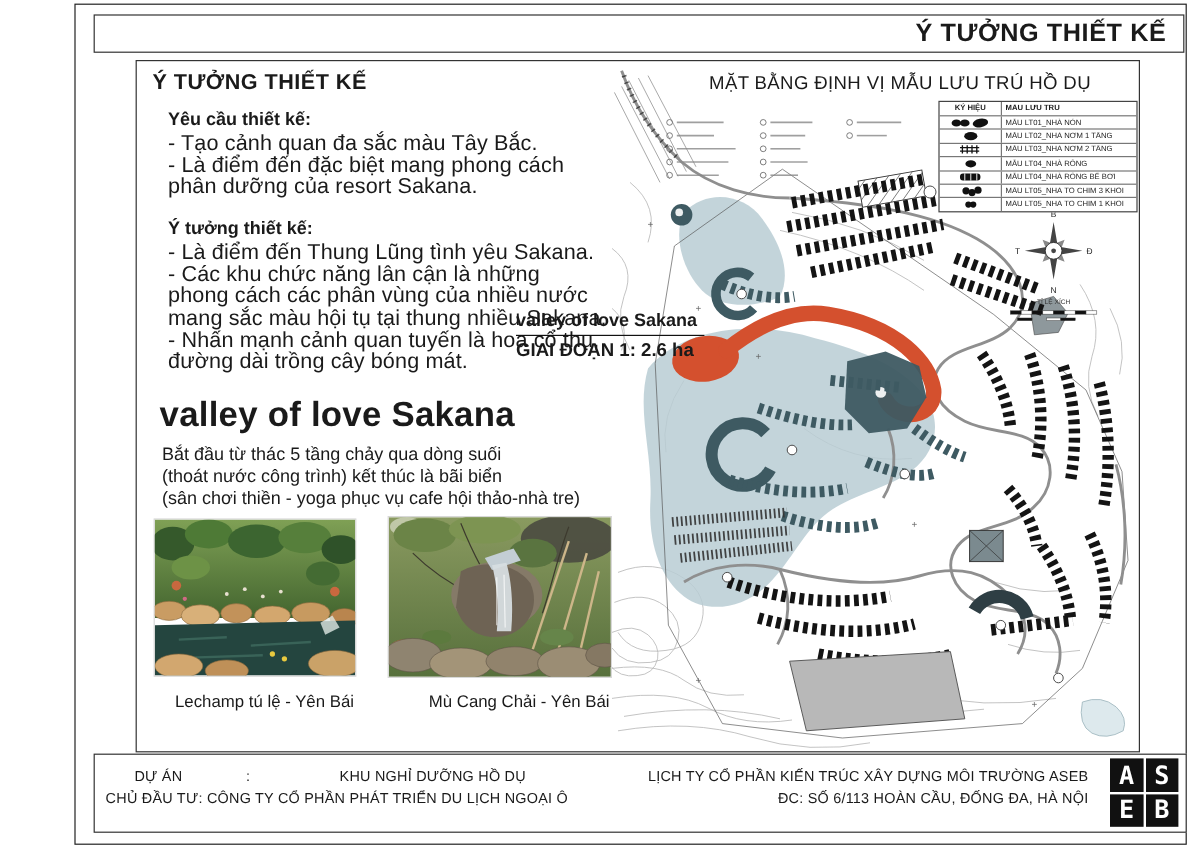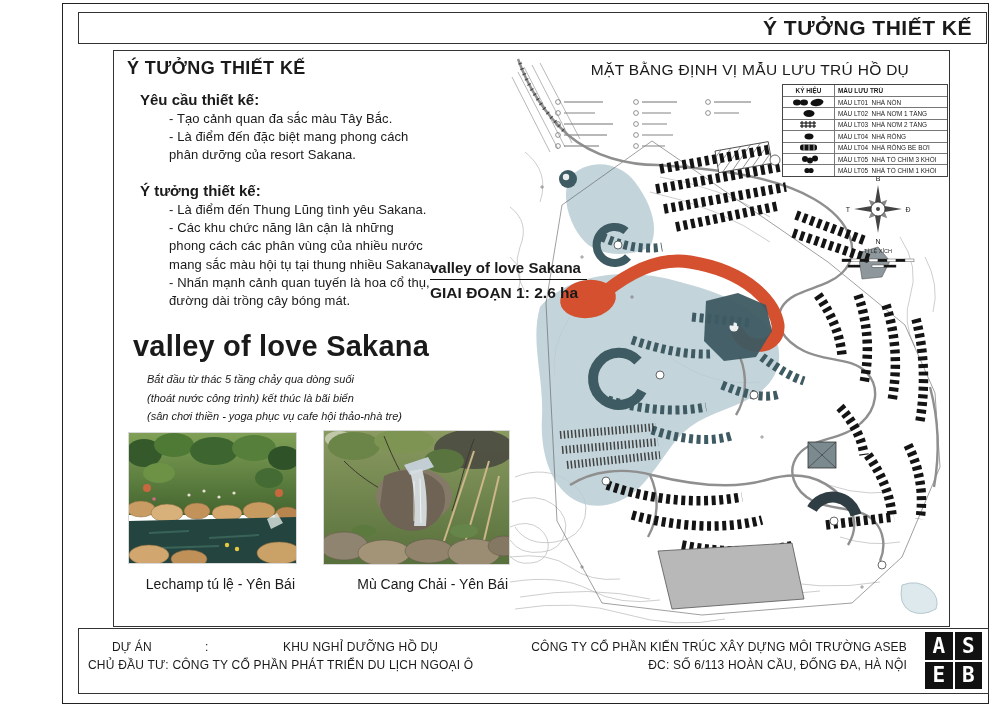--- a/index.html
+++ b/index.html
@@ -11,24 +11,24 @@
   .outer-border{left:62px;top:3px;width:925px;height:699px;border:1.6px solid #222;}
   .title-strip{left:78px;top:12px;width:909px;height:32px;border:1.6px solid #333;background:#fff;
                display:flex;align-items:center;justify-content:flex-end;padding-right:14px;box-sizing:border-box;}
   .title-strip span{font-size:21px;font-weight:bold;letter-spacing:.5px;}
   .main-box{left:113px;top:50px;width:835px;height:575px;border:1.5px solid #333;background:#fff;}
   .footer-box{left:78px;top:628px;width:909px;height:64px;border:1px solid #333;background:#fff;}
   
   .panel{left:127px;top:58px;width:395px;height:560px;}
   .p-head{font-size:18px;font-weight:bold;letter-spacing:.4px;}
   .p-sub{font-size:15px;font-weight:bold;margin:0;}
-  .p-line{font-size:13px;line-height:18.2px;letter-spacing:.1px;margin-left:29px;}
+  .p-line{font-size:18px;line-height:18.2px;letter-spacing:.1px;}
   .valley-intro{font-size:15.5px;}
   .valley-title{font-size:29px;font-weight:bold;letter-spacing:.2px;}
-  .valley-desc{font-size:11px;font-style:italic;line-height:18.5px;margin-left:12px;}
+  .valley-desc{font-size:15px;line-height:18.5px;}
   .caption{font-size:14px;text-align:right;}
   
   .map-title{left:560px;top:61px;width:380px;text-align:center;font-size:15.5px;font-weight:normal;letter-spacing:.3px;}
   .map-note1{left:430px;top:259px;font-size:15px;font-weight:bold;border-bottom:1.4px solid #111;padding-bottom:3px;padding-right:6px;}
   .map-note2{left:430px;top:284px;font-size:15.5px;font-weight:bold;}
   
   .legend{left:782px;top:84px;width:164px;background:#fff;border:1px solid #444;font-size:6.4px;}
   .legend .row{display:flex;border-top:1px solid #777;align-items:center;height:10.4px;}
   .legend .row.hdr{border-top:none;font-weight:bold;height:11px;}
   .legend .c1{width:52px;border-right:1px solid #777;text-align:center;height:100%;
@@ -450,21 +450,21 @@
       </div>
     <div class="c2">MẪU LT05_NHÀ TỔ CHIM 1 KHỐI</div>
   </div>
 </div>
 
 <div class="abs footer-box"></div>
 <span class="abs f-txt" style="left:112px;top:640px">DỰ ÁN</span>
 <span class="abs f-txt" style="left:205px;top:640px">:</span>
 <span class="abs f-txt" style="left:283px;top:640px">KHU NGHỈ DƯỠNG HỒ DỤ</span>
 <span class="abs f-txt" style="left:88px;top:658px">CHỦ ĐẦU TƯ: CÔNG TY CỔ PHẦN PHÁT TRIỂN DU LỊCH NGOẠI Ô</span>
-<span class="abs f-txt f-right" style="top:640px">CÔNG TY CỔ PHẦN KIẾN TRÚC XÂY DỰNG MÔI TRƯỜNG ASEB</span>
+<span class="abs f-txt f-right" style="top:640px">LỊCH TY CỔ PHẦN KIẾN TRÚC XÂY DỰNG MÔI TRƯỜNG ASEB</span>
 <span class="abs f-txt f-right" style="top:658px">ĐC: SỐ 6/113  HOÀN CẦU, ĐỐNG ĐA, HÀ NỘI</span>
 
 <div class="abs logo">
   <div>A</div>
   <div>S</div>
   <div>E</div>
   <div>B</div>
 </div>
 
 </body></html>

